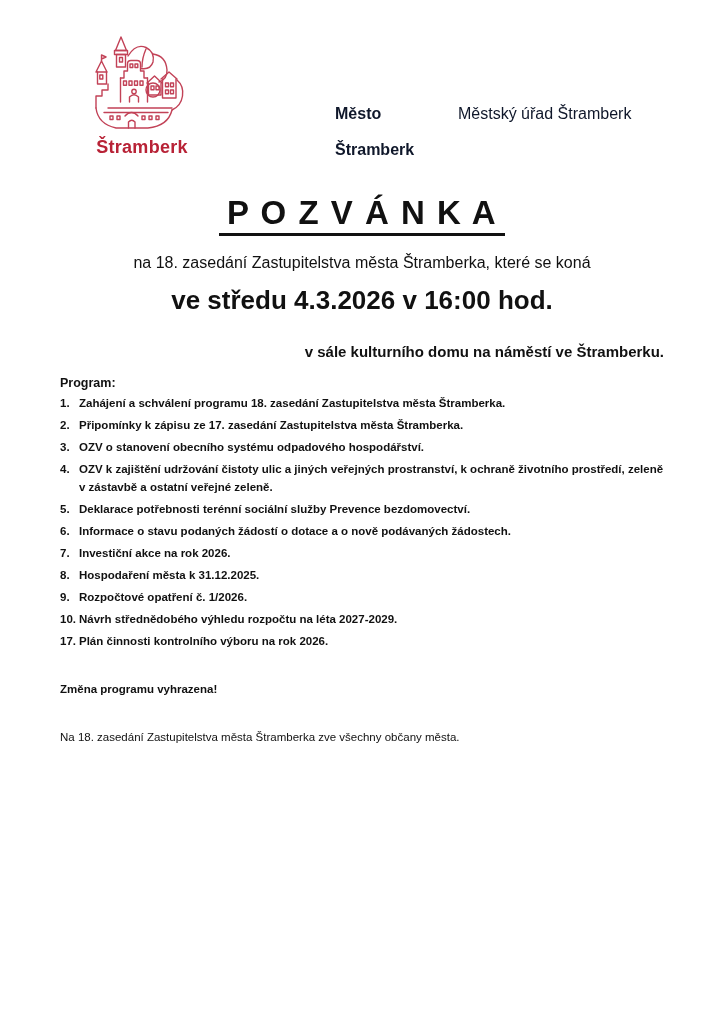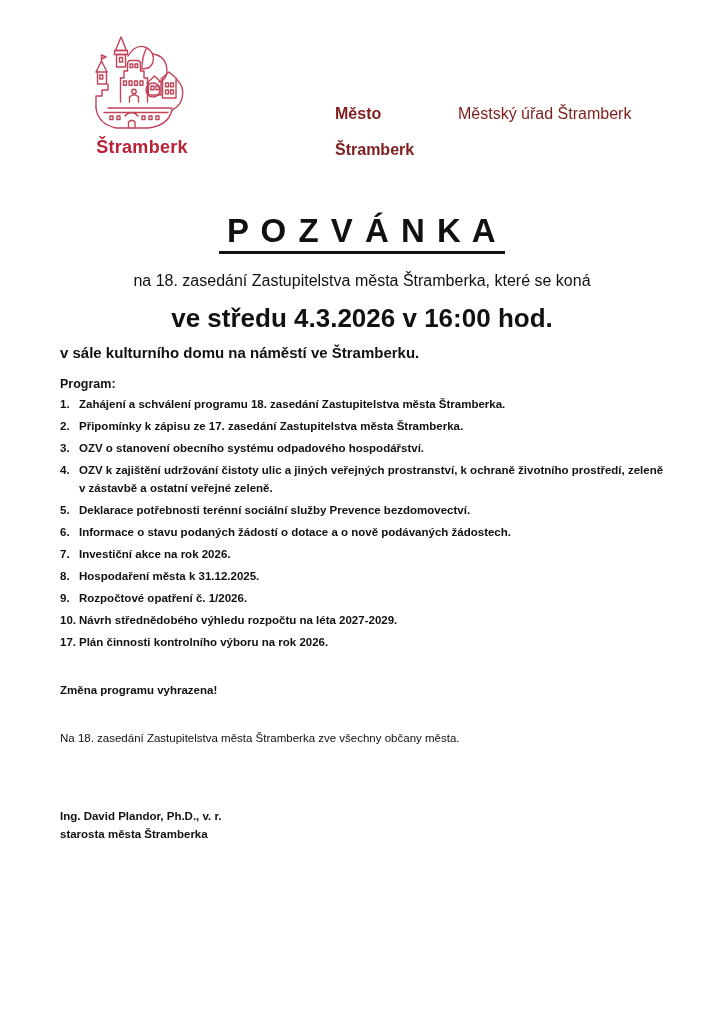--- a/index.html
+++ b/index.html
@@ -21,39 +21,39 @@
   .logo-art { stroke:#c24257; fill:none; stroke-width:1.4; stroke-linecap:round; stroke-linejoin:round; }
   .wordmark {
     margin-top:5px;
     font-size:18px; font-weight:bold; letter-spacing:0.3px;
     color:#b82236; white-space:nowrap;
   }
 
   .letterhead {
     position:absolute; left:335px; top:104px;
     display:grid; grid-template-columns:123px auto; row-gap:17px;
-    font-size:16px; line-height:19px; color:#7f1d1d;
+    font-size:16px; line-height:19px; color:#0f172a;
   }
   .lh-label { font-weight:bold; }
 
   
-  .doc { position:absolute; left:60px; right:60px; top:214px; }
+  .doc { position:absolute; left:60px; right:60px; top:196px; }
 
   .title-wrap { text-align:center; }
   .title {
     display:inline-block;
     font-size:33px; font-weight:bold; line-height:1.05;
     letter-spacing:1.5px;
     padding:0 8px 2px 8px;
     border-bottom:3px solid #111111;
     white-space:nowrap;
   }
   .subtitle { margin-top:17px; text-align:center; font-size:16px; line-height:20px; }
   .datetime { margin-top:12px; text-align:center; font-size:26px; font-weight:bold; line-height:30px; }
-  .venue    { margin-top:10px; text-align:left; font-size:15px; font-weight:bold; line-height:19px; }
+  .venue    { margin-top:27px; text-align:right; font-size:15px; font-weight:bold; line-height:19px; }
 
   .program-heading { margin-top:14px; font-size:12.5px; font-weight:bold; line-height:17px; }
 
   .program-list { margin-top:2px; }
   .program-item {
     display:flex;
     font-size:11.5px; font-weight:bold; line-height:18px;
     margin-bottom:4px;
   }
   .item-num  { flex:0 0 19px; }
@@ -188,19 +188,15 @@
       </div>
       <div class="program-item">
         <span class="item-num">17.</span>
         <span class="item-text">Plán činnosti kontrolního výboru na rok 2026.</span>
       </div>
     </div>
 
     <div class="change-notice">Změna programu vyhrazena!</div>
     <div class="invitation-note">Na 18. zasedání Zastupitelstva města Štramberka zve všechny občany města.</div>
 
-    <div class="signature">
-      <div>Ing. David Plandor, Ph.D., v. r.</div>
-      <div>starosta města Štramberka</div>
-    </div>
 
   </div>
 </div>
 
 </body></html>

